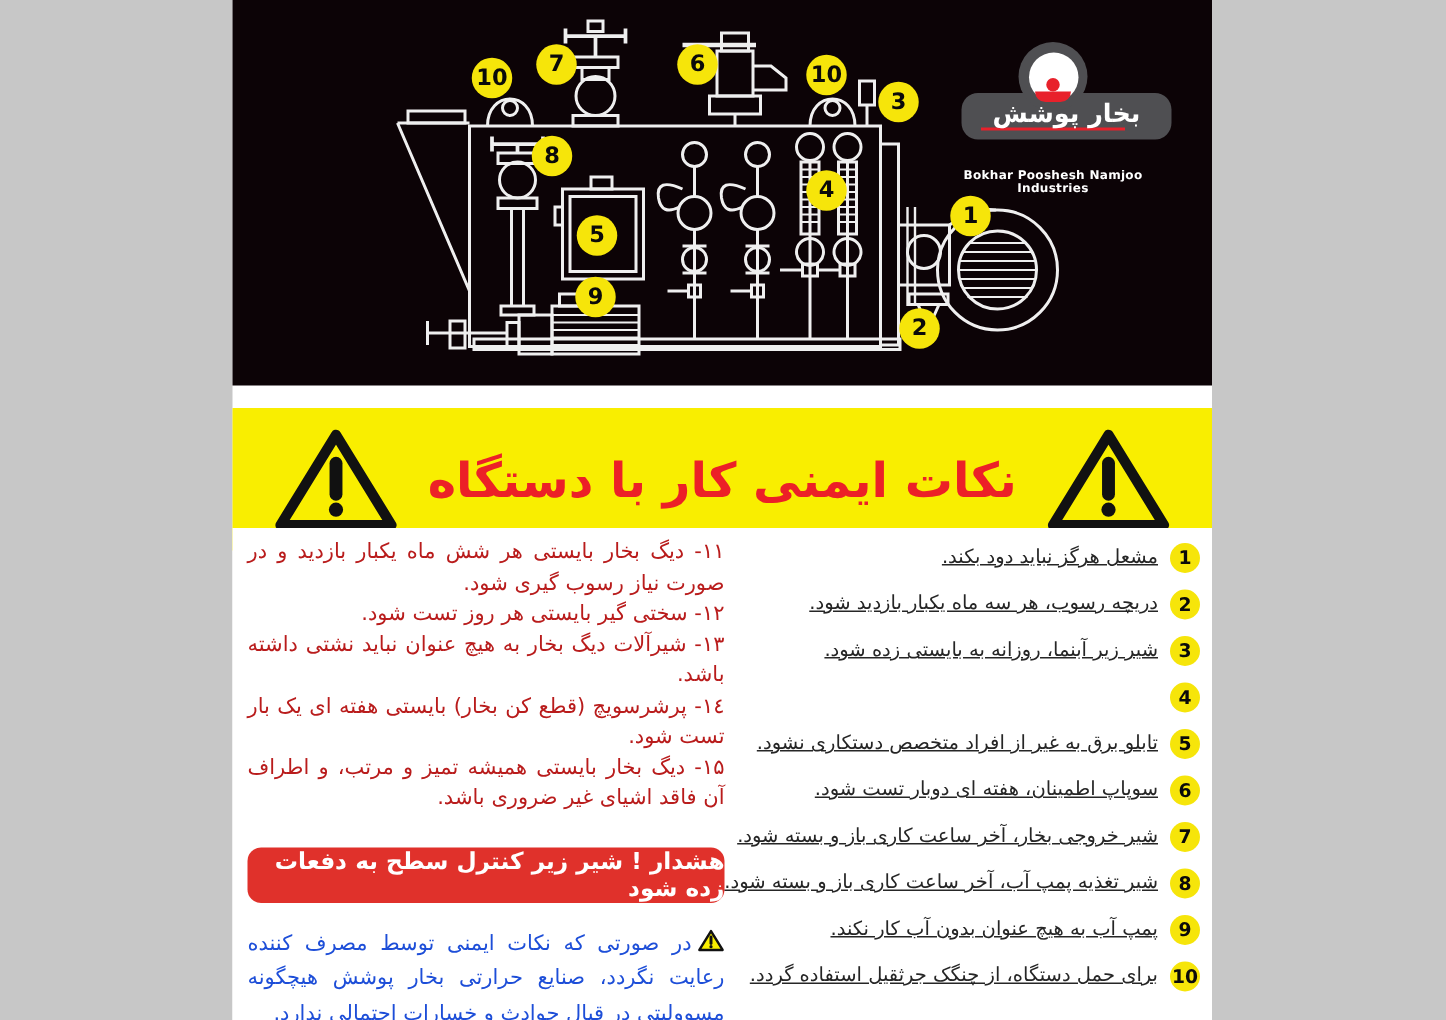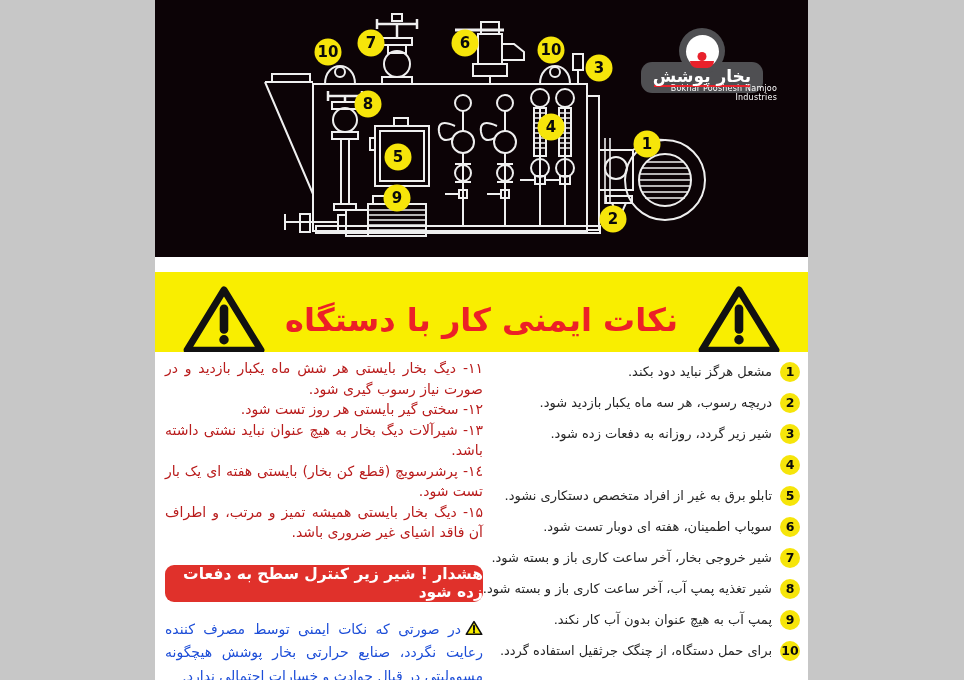--- a/index.html
+++ b/index.html
@@ -11,48 +11,48 @@
 
   
   .header { position:absolute; left:0; top:0; width:653px; height:257px; background:#0c0306; }
   .diagram-svg { position:absolute; left:95px; top:8px; width:480px; height:237px; }
   .callout { position:absolute; width:27px; height:27px; border-radius:50%; background:#f6e50a;
              color:#0a0a0a; font-weight:bold; font-size:15px; line-height:27px; text-align:center;
              transform:translate(-50%,-50%); z-index:5; }
 
   
   .logo { position:absolute; left:486px; top:28px; width:122px; height:78px; z-index:6; }
-  .logo-plate { position:absolute; left:0; top:34px; width:122px; height:31px; background:#4f4f52;
+  .logo-plate { position:absolute; left:0; top:34px; width:140px; height:31px; background:#4f4f52;
                 border-radius:11px; display:flex; align-items:center; justify-content:center; }
   .logo-fa { color:#ffffff; font-weight:bold; font-size:17px; direction:rtl; position:relative; z-index:2; padding-bottom:3px;}
   .logo-underline { position:absolute; left:13px; bottom:6px; width:96px; height:2.5px; background:#e8212b; z-index:1; }
   .logo-circle { position:absolute; left:50%; top:0; transform:translateX(-50%); width:46px; height:46px;
                  border-radius:50%; background:#4f4f52; display:flex; align-items:center; justify-content:center; }
   .logo-circle-inner { width:33px; height:33px; border-radius:50%; background:#ffffff; position:relative; }
   .logo-dot { position:absolute; left:50%; top:17px; transform:translateX(-50%); width:9px; height:9px;
               border-radius:50%; background:#e8212b; }
   .logo-smile { position:absolute; left:50%; top:33px; transform:translateX(-50%); width:24px; height:7px;
                 background:#e8212b; border-radius:0 0 12px 12px; }
-  .logo-caption { position:absolute; left:-14px; top:56px; width:150px; text-align:right; color:#ffffff;
-                  font-size:8px; font-weight:normal; letter-spacing:0.2px; }
+  .logo-caption { position:absolute; left:-14px; top:84px; width:150px; text-align:center; color:#ffffff;
+                  font-size:8px; font-weight:bold; letter-spacing:0.2px; }
 
   
   .banner { position:absolute; left:0; top:272px; width:653px; height:95px; background:#f9ee00;
             display:flex; align-items:center; justify-content:space-between; padding:0 26px; }
   .warn-tri { width:86px; height:76px; flex:0 0 auto; }
   .banner-title { flex:1; text-align:center; direction:rtl; color:#ec2027; font-weight:bold; font-size:32px; }
 
   
   .body-area { position:absolute; left:0; top:352px; width:653px; height:328px; background:#ffffff; }
 
   .safety-col { position:absolute; top:4px; right:8px; width:305px; direction:rtl; }
   .safety-row { display:flex; align-items:center; gap:8px; height:31px; direction:rtl; }
   .num-badge { flex:0 0 auto; width:20px; height:20px; border-radius:50%; background:#f6e50a; color:#0a0a0a;
                font-weight:bold; font-size:12.5px; line-height:20px; text-align:center; }
-  .safety-text { font-size:13px; color:#262626; white-space:nowrap; }
+  .safety-text { font-size:13px; color:#262626; white-space:nowrap;text-decoration:underline; }
 
   .notes-col { position:absolute; top:6px; left:10px; width:318px; direction:rtl; }
   .note-p { font-size:14px; line-height:20.5px; text-align:justify; color:#b91c1c; }
 
   .warnbox { margin-top:22px; height:37px; background:#e0312b; border-radius:9px; display:flex;
              align-items:center; justify-content:center; color:#ffffff; font-weight:bold; font-size:15.5px;
              direction:rtl; }
 
   .disclaimer { margin-top:16px; font-size:14px; line-height:23.5px; text-align:justify; color:#1d4ed8;
                 direction:rtl; }
@@ -223,21 +223,21 @@
           <div class="safety-row">
             <span class="num-badge">1</span>
             <span class="safety-text">مشعل هرگز نباید دود بکند.</span>
           </div>
           <div class="safety-row">
             <span class="num-badge">2</span>
             <span class="safety-text">دریچه رسوب، هر سه ماه یکبار بازدید شود.</span>
           </div>
           <div class="safety-row">
             <span class="num-badge">3</span>
-            <span class="safety-text">شیر زیر گردد، روزانه به دفعات زده شود.</span>
+            <span class="safety-text">شیر زیر آبنما، روزانه به بایستی زده شود.</span>
           </div>
           <div class="safety-row">
             <span class="num-badge">4</span>
           </div>
           <div class="safety-row">
             <span class="num-badge">5</span>
             <span class="safety-text">تابلو برق به غیر از افراد متخصص دستکاری نشود.</span>
           </div>
           <div class="safety-row">
             <span class="num-badge">6</span>

